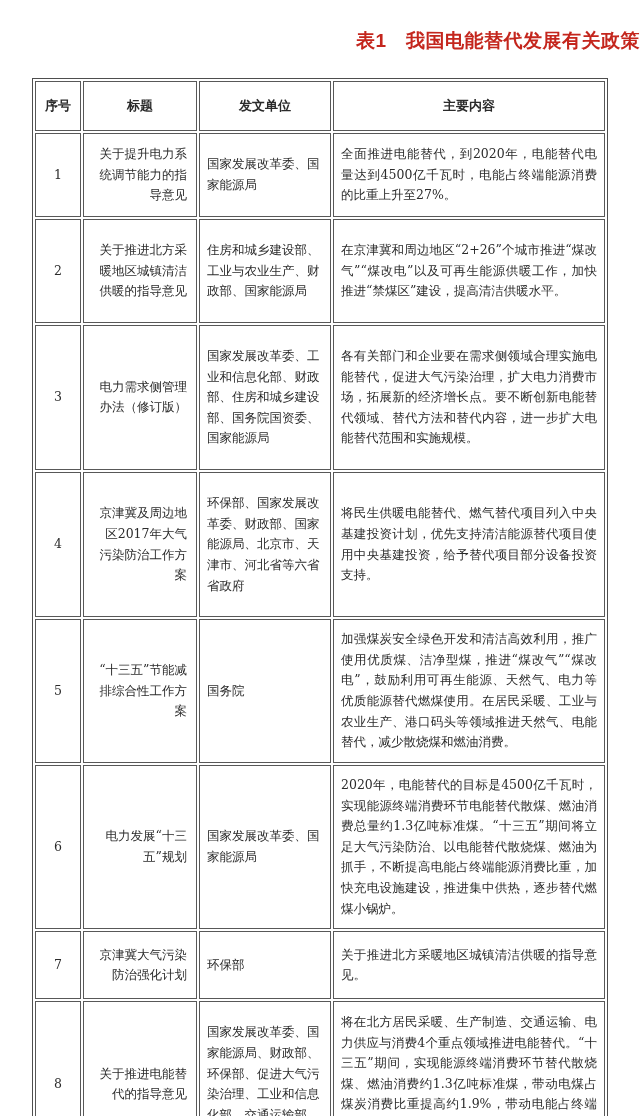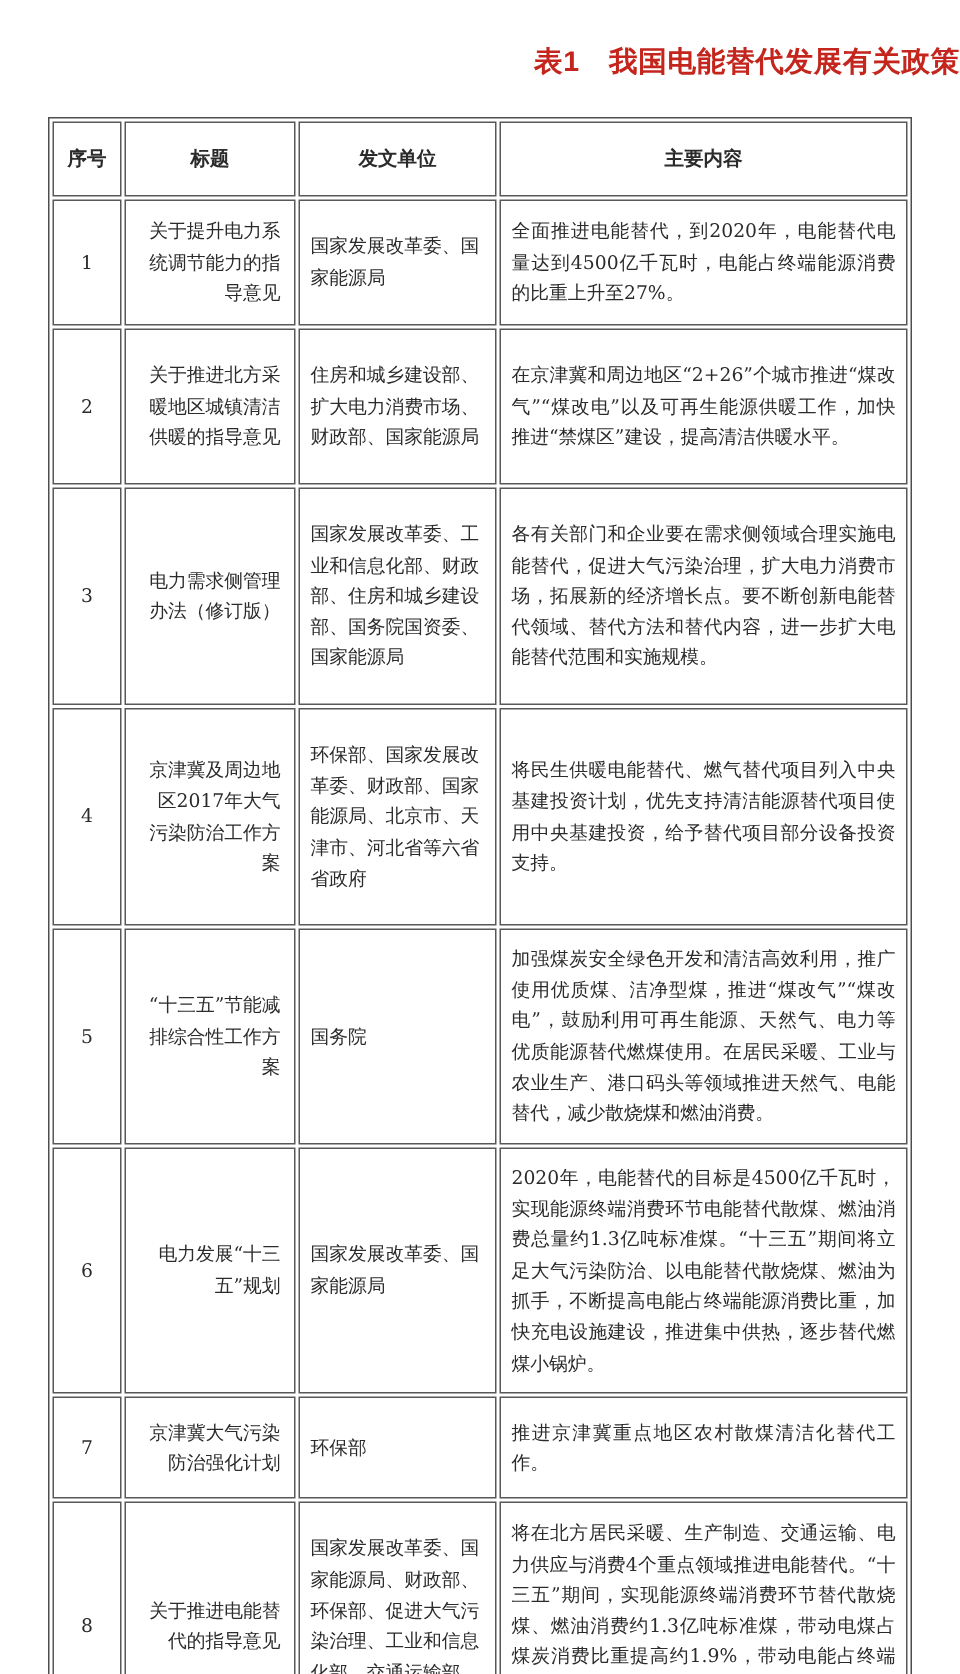--- a/index.html
+++ b/index.html
@@ -73,21 +73,21 @@
     <tr style="height:84px">
       <td class="no-cell">1</td>
       <td class="title-cell">关于提升电力系统调节能力的指导意见</td>
       <td class="unit-cell">国家发展改革委、国家能源局</td>
       <td class="content-cell">全面推进电能替代，到2020年，电能替代电量达到4500亿千瓦时，电能占终端能源消费的比重上升至27%。</td>
     </tr>
 
     <tr style="height:86px">
       <td class="no-cell">2</td>
       <td class="title-cell">关于推进北方采暖地区城镇清洁供暖的指导意见</td>
-      <td class="unit-cell">住房和城乡建设部、扩大电力消费市场、财政部、国家能源局</td>
+      <td class="unit-cell">住房和城乡建设部、工业与农业生产、财政部、国家能源局</td>
       <td class="content-cell">在京津冀和周边地区“2+26”个城市推进“煤改气”“煤改电”以及可再生能源供暖工作，加快推进“禁煤区”建设，提高清洁供暖水平。</td>
     </tr>
 
     <tr style="height:108px">
       <td class="no-cell">3</td>
       <td class="title-cell">电力需求侧管理办法（修订版）</td>
       <td class="unit-cell">国家发展改革委、工业和信息化部、财政部、住房和城乡建设部、国务院国资委、国家能源局</td>
       <td class="content-cell">各有关部门和企业要在需求侧领域合理实施电能替代，促进大气污染治理，扩大电力消费市场，拓展新的经济增长点。要不断创新电能替代领域、替代方法和替代内容，进一步扩大电能替代范围和实施规模。</td>
     </tr>
 
@@ -109,21 +109,21 @@
       <td class="no-cell">6</td>
       <td class="title-cell">电力发展“十三五”规划</td>
       <td class="unit-cell">国家发展改革委、国家能源局</td>
       <td class="content-cell">2020年，电能替代的目标是4500亿千瓦时，实现能源终端消费环节电能替代散煤、燃油消费总量约1.3亿吨标准煤。“十三五”期间将立足大气污染防治、以电能替代散烧煤、燃油为抓手，不断提高电能占终端能源消费比重，加快充电设施建设，推进集中供热，逐步替代燃煤小锅炉。</td>
     </tr>
 
     <tr style="height:68px">
       <td class="no-cell">7</td>
       <td class="title-cell">京津冀大气污染防治强化计划</td>
       <td class="unit-cell center">环保部</td>
-      <td class="content-cell">推进京津冀重点地区农村散煤清洁化替代工作。</td>
+      <td class="content-cell">关于推进北方采暖地区城镇清洁供暖的指导意见。</td>
     </tr>
 
     <tr style="height:136px">
       <td class="no-cell">8</td>
       <td class="title-cell">关于推进电能替代的指导意见</td>
       <td class="unit-cell">国家发展改革委、国家能源局、财政部、环保部、促进大气污染治理、工业和信息化部、交通运输部、民航局</td>
       <td class="content-cell">将在北方居民采暖、生产制造、交通运输、电力供应与消费4个重点领域推进电能替代。“十三五”期间，实现能源终端消费环节替代散烧煤、燃油消费约1.3亿吨标准煤，带动电煤占煤炭消费比重提高约1.9%，带动电能占终端能源消费比重提高约1.5%，促进电能消费比重达到约27%。</td>
     </tr>
   </tbody>
 </table>

